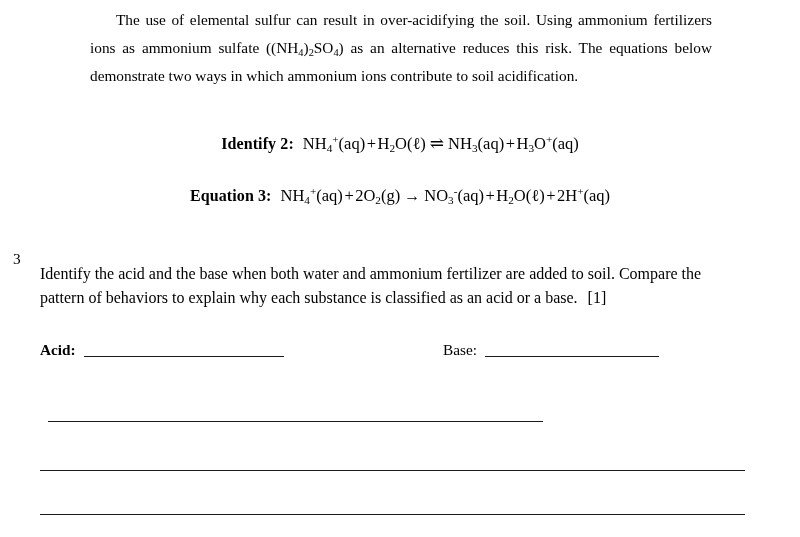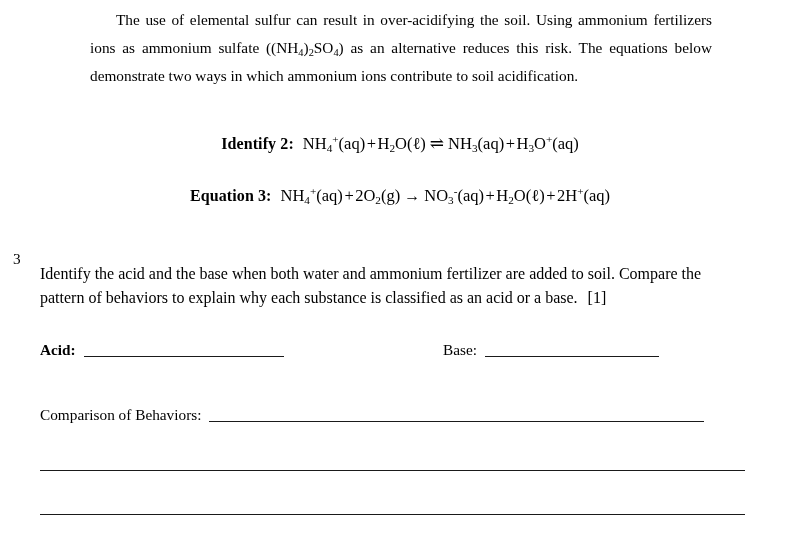--- a/index.html
+++ b/index.html
@@ -151,17 +151,17 @@
 <div class="answer-row">
   <div class="field field-acid">
     <span class="field-label">Acid:</span><span class="rule rule-acid"></span>
   </div>
   <div class="field field-base">
     <span class="field-label">Base:</span><span class="rule rule-base"></span>
   </div>
 </div>
 
 <div class="comparison">
-  <span class="field-label">Comparison of Behaviors:</span><span class="rule-comparison"></span>
+  <span class="rule-comparison"></span>
 </div>
 
 <div class="blank-line blank-line-1"></div>
 <div class="blank-line blank-line-2"></div>
 
 </body></html>

